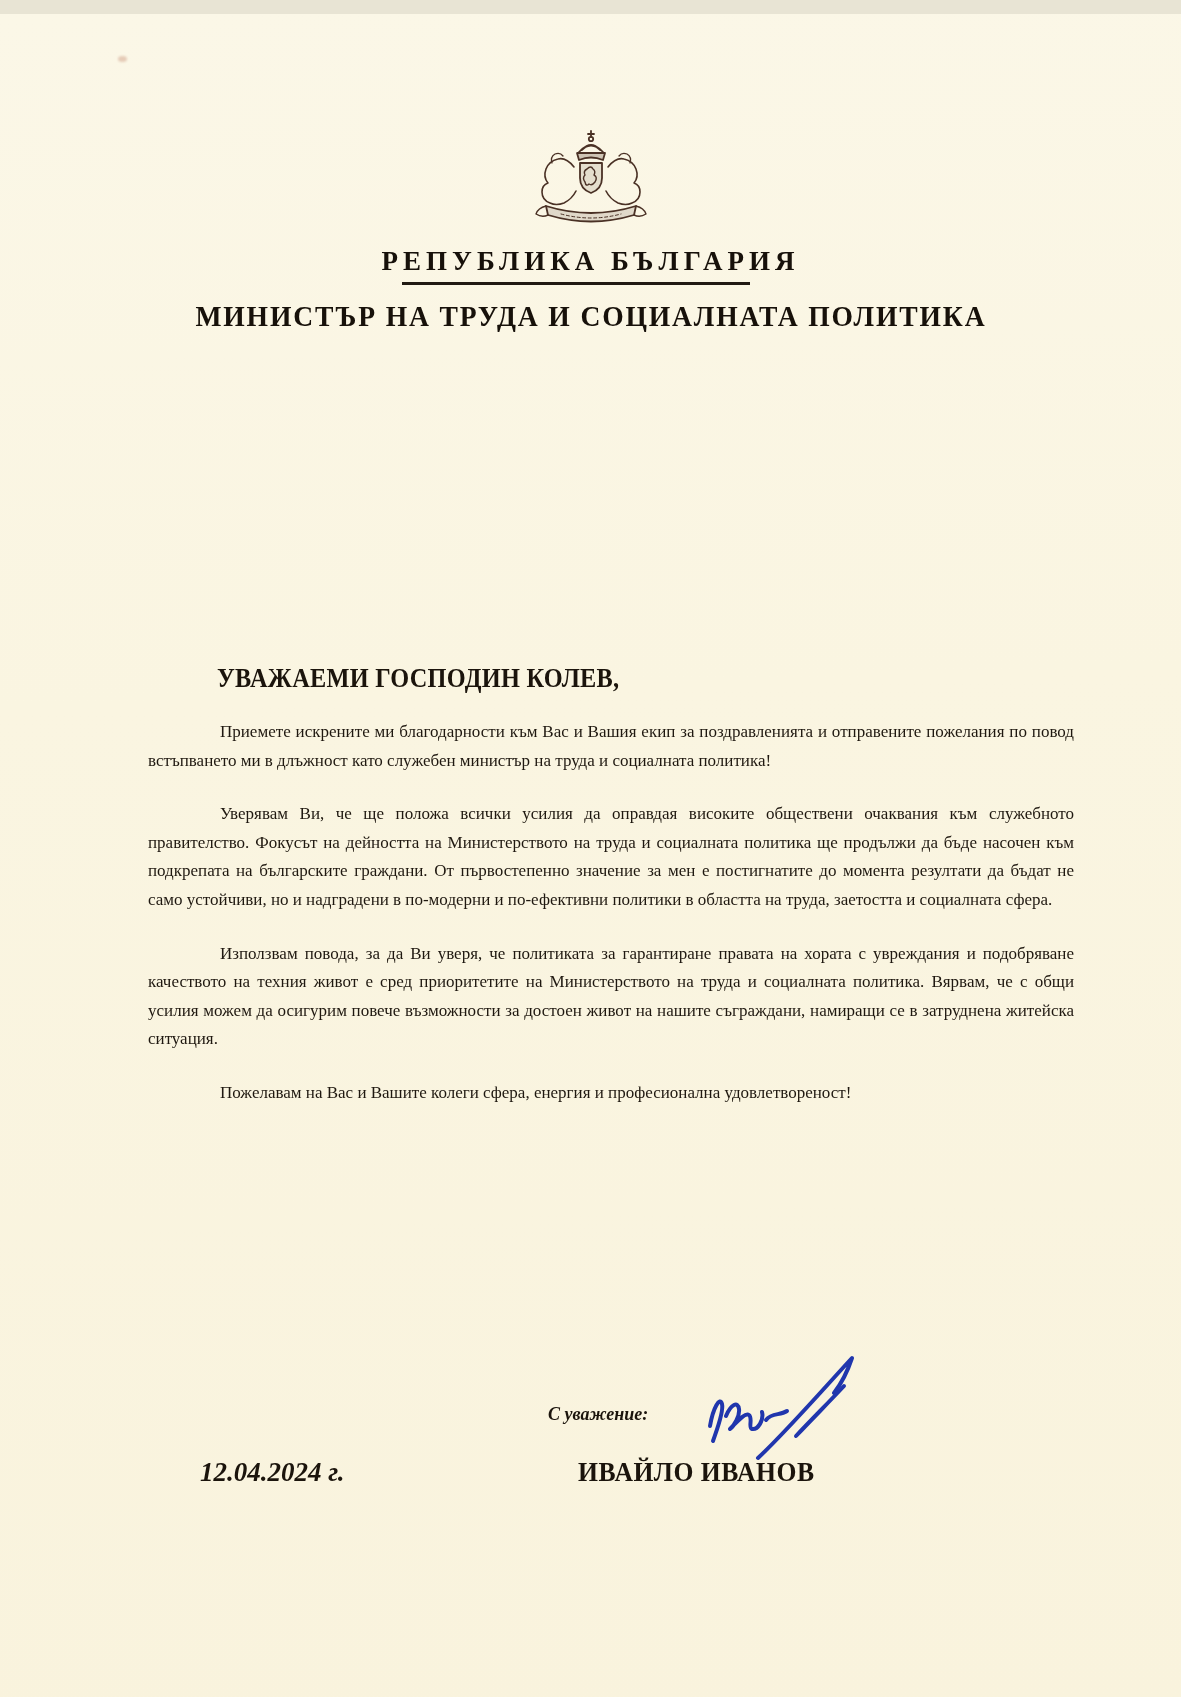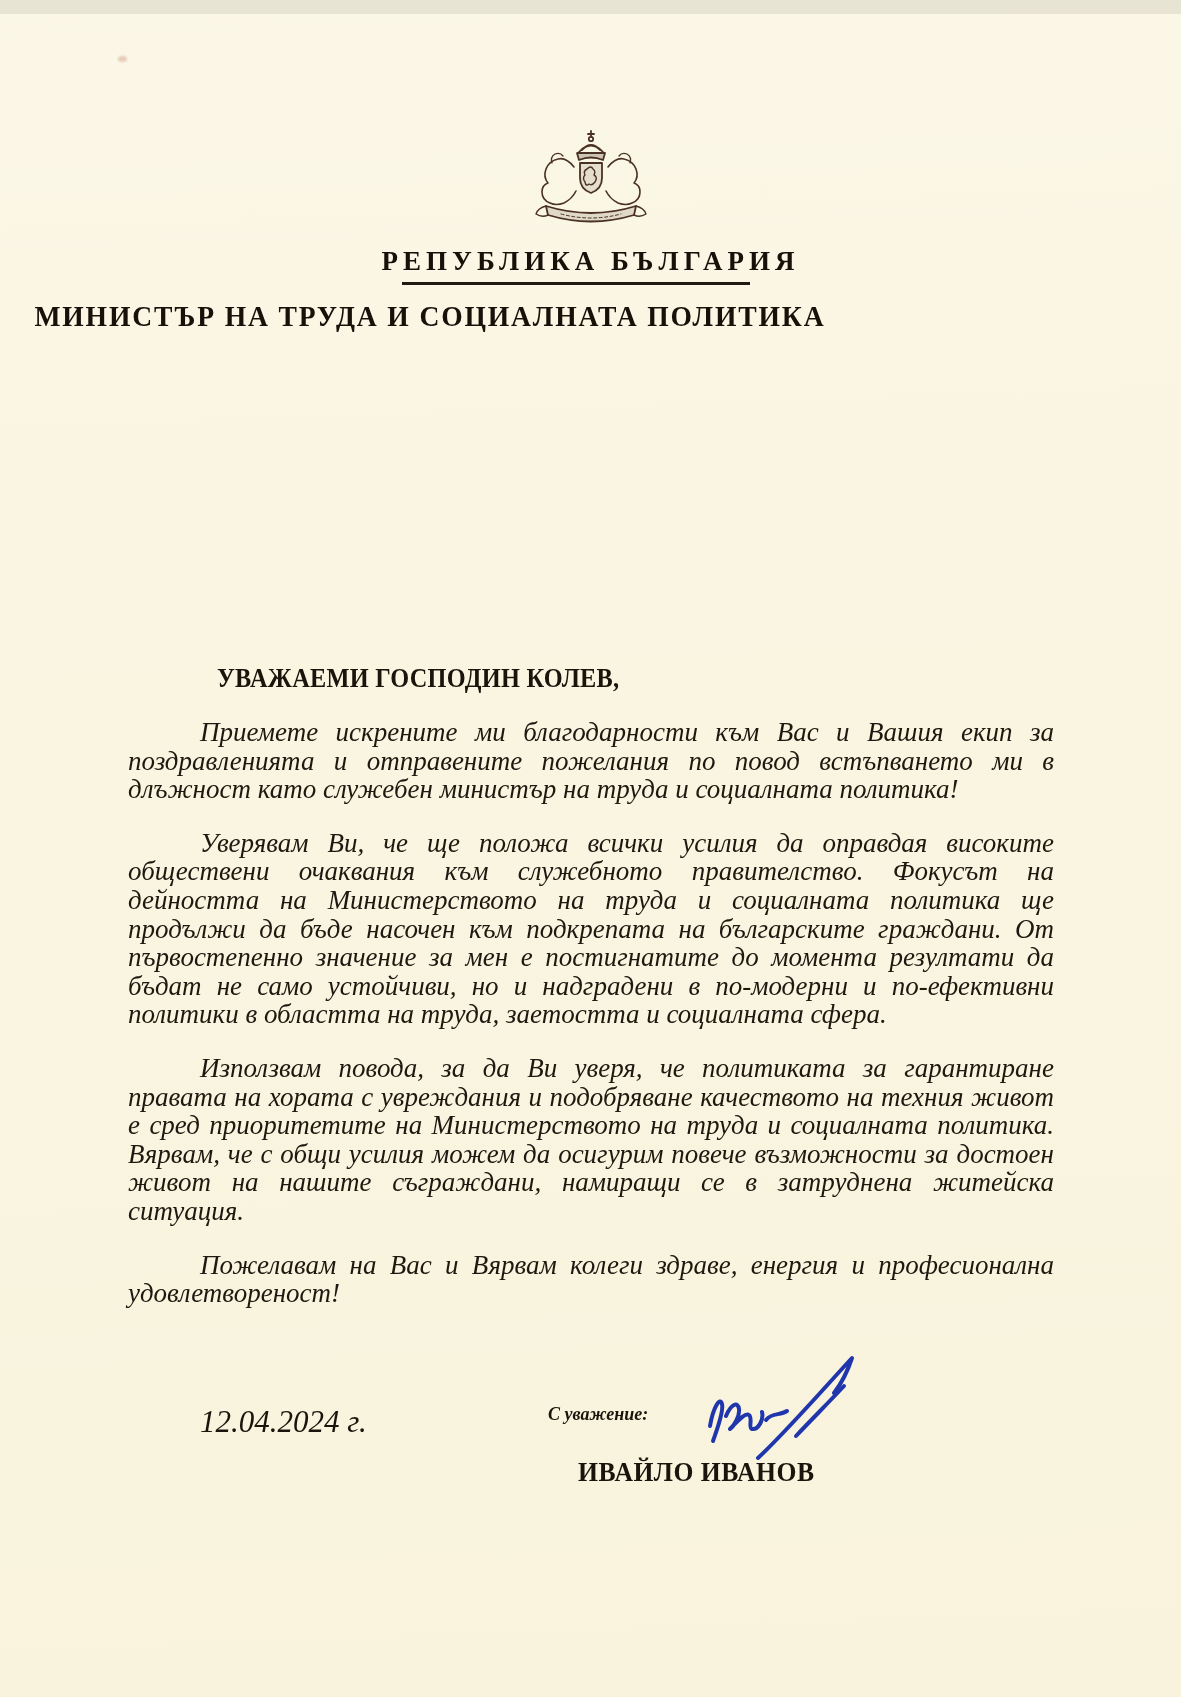--- a/index.html
+++ b/index.html
@@ -25,53 +25,53 @@
   .republic-title{
     position:absolute; top:232px; left:0; right:0;
     text-align:center; font-weight:bold; font-size:27px;
     letter-spacing:5px; color:#17110a; white-space:nowrap;
   }
   .header-rule{
     position:absolute; top:268px; left:402px; width:348px; height:3px;
     background:#211a12;
   }
   .ministry-title{
-    position:absolute; top:285px; left:0; right:0; white-space:nowrap;
+    position:absolute; top:285px; left:0; right:0; text-align:center; white-space:nowrap;
   }
   .ministry-title span{
     display:inline-block; transform:scaleX(0.92);
     font-weight:bold; font-size:30px; letter-spacing:2px; color:#17110a;
   }
   .recipient{
     position:absolute; top:421px; left:626px;
     font-weight:bold; font-size:24px; line-height:30px; color:#1b140c;
     white-space:nowrap;
   }
   .recipient div{ transform:scaleX(0.97); transform-origin:left; }
   .salutation{
     position:absolute; top:649px; left:217px;
     font-weight:bold; font-size:27px; color:#1b140c; white-space:nowrap;
     transform:scaleX(0.9); transform-origin:left; letter-spacing:0.3px;
   }
   .letter-body{
-    position:absolute; top:704px; left:128px; width:926px;
-    font-size:27px; line-height:28.6px; text-align:justify;font-style:italic;
+    position:absolute; top:704px; left:148px; width:926px;
+    font-size:17px; line-height:28.6px; text-align:justify;
   }
   .letter-body p{ margin:0 0 25px 0; text-indent:72px; }
   .closing-label{
     position:absolute; top:1390px; left:548px;
     font-weight:bold; font-style:italic; font-size:18px; color:#1b140c;
     white-space:nowrap;
   }
   .signature{
     position:absolute; top:1332px; left:698px; width:175px; height:118px;
   }
   .footer-date{
-    position:absolute; top:1390px; left:200px;
-    font-weight:normal; font-style:italic; font-size:31px; color:#1b140c;
+    position:absolute; top:1443px; left:200px;
+    font-weight:bold; font-style:italic; font-size:27px; color:#1b140c;
     white-space:nowrap;
   }
   .signer-name{
     position:absolute; top:1443px; left:578px;
     font-weight:bold; font-size:27px; letter-spacing:0.5px; color:#1b140c;
     white-space:nowrap; transform:scaleX(0.95); transform-origin:left;
   }
   .page-bottom-edge{
     position:absolute; left:0; right:0; bottom:0; height:5px;
     background:#f6f5ec;
@@ -110,21 +110,21 @@
     <span>МИНИСТЪР НА ТРУДА И СОЦИАЛНАТА ПОЛИТИКА</span>
   </div>
 
 
   <div class="salutation">УВАЖАЕМИ ГОСПОДИН КОЛЕВ,</div>
 
   <div class="letter-body">
     <p>Приемете искрените ми благодарности към Вас и Вашия екип за поздравленията и отправените пожелания по повод встъпването ми в длъжност като служебен министър на труда и социалната политика!</p>
     <p>Уверявам Ви, че ще положа всички усилия да оправдая високите обществени очаквания към служебното правителство. Фокусът на дейността на Министерството на труда и социалната политика ще продължи да бъде насочен към подкрепата на българските граждани. От първостепенно значение за мен е постигнатите до момента резултати да бъдат не само устойчиви, но и надградени в по-модерни и по-ефективни политики в областта на труда, заетостта и социалната сфера.</p>
     <p>Използвам повода, за да Ви уверя, че политиката за гарантиране правата на хората с увреждания и подобряване качеството на техния живот е сред приоритетите на Министерството на труда и социалната политика. Вярвам, че с общи усилия можем да осигурим повече възможности за достоен живот на нашите съграждани, намиращи се в затруднена житейска ситуация.</p>
-    <p>Пожелавам на Вас и Вярвам колеги здраве, енергия и професионална удовлетвореност!</p>
+    <p>Пожелавам на Вас и Вашите колеги сфера, енергия и професионална удовлетвореност!</p>
   </div>
 
   <div class="closing-label">С уважение:</div>
 
   <svg class="signature" viewBox="0 0 175 118" aria-hidden="true">
     <g fill="none" stroke="#2036ad" stroke-width="4" stroke-linecap="round" stroke-linejoin="round">
       <path d="M12 80 C15 62 22 50 24 58 C26 66 18 86 15 95"></path>
       <path d="M28 70 C33 58 40 55 41 63 C42 70 36 80 32 83 C39 76 47 66 51 69 C55 72 50 82 54 83 C60 84 66 74 64 66"></path>
       <path d="M68 74 C74 66 82 70 89 65"></path>
       <path d="M60 112 C88 86 128 40 154 12 C150 24 143 38 136 47"></path>

